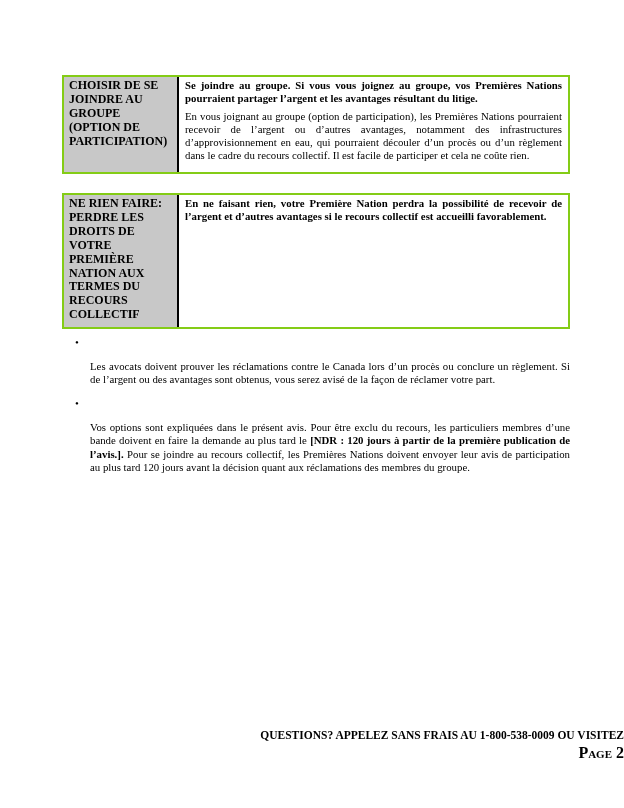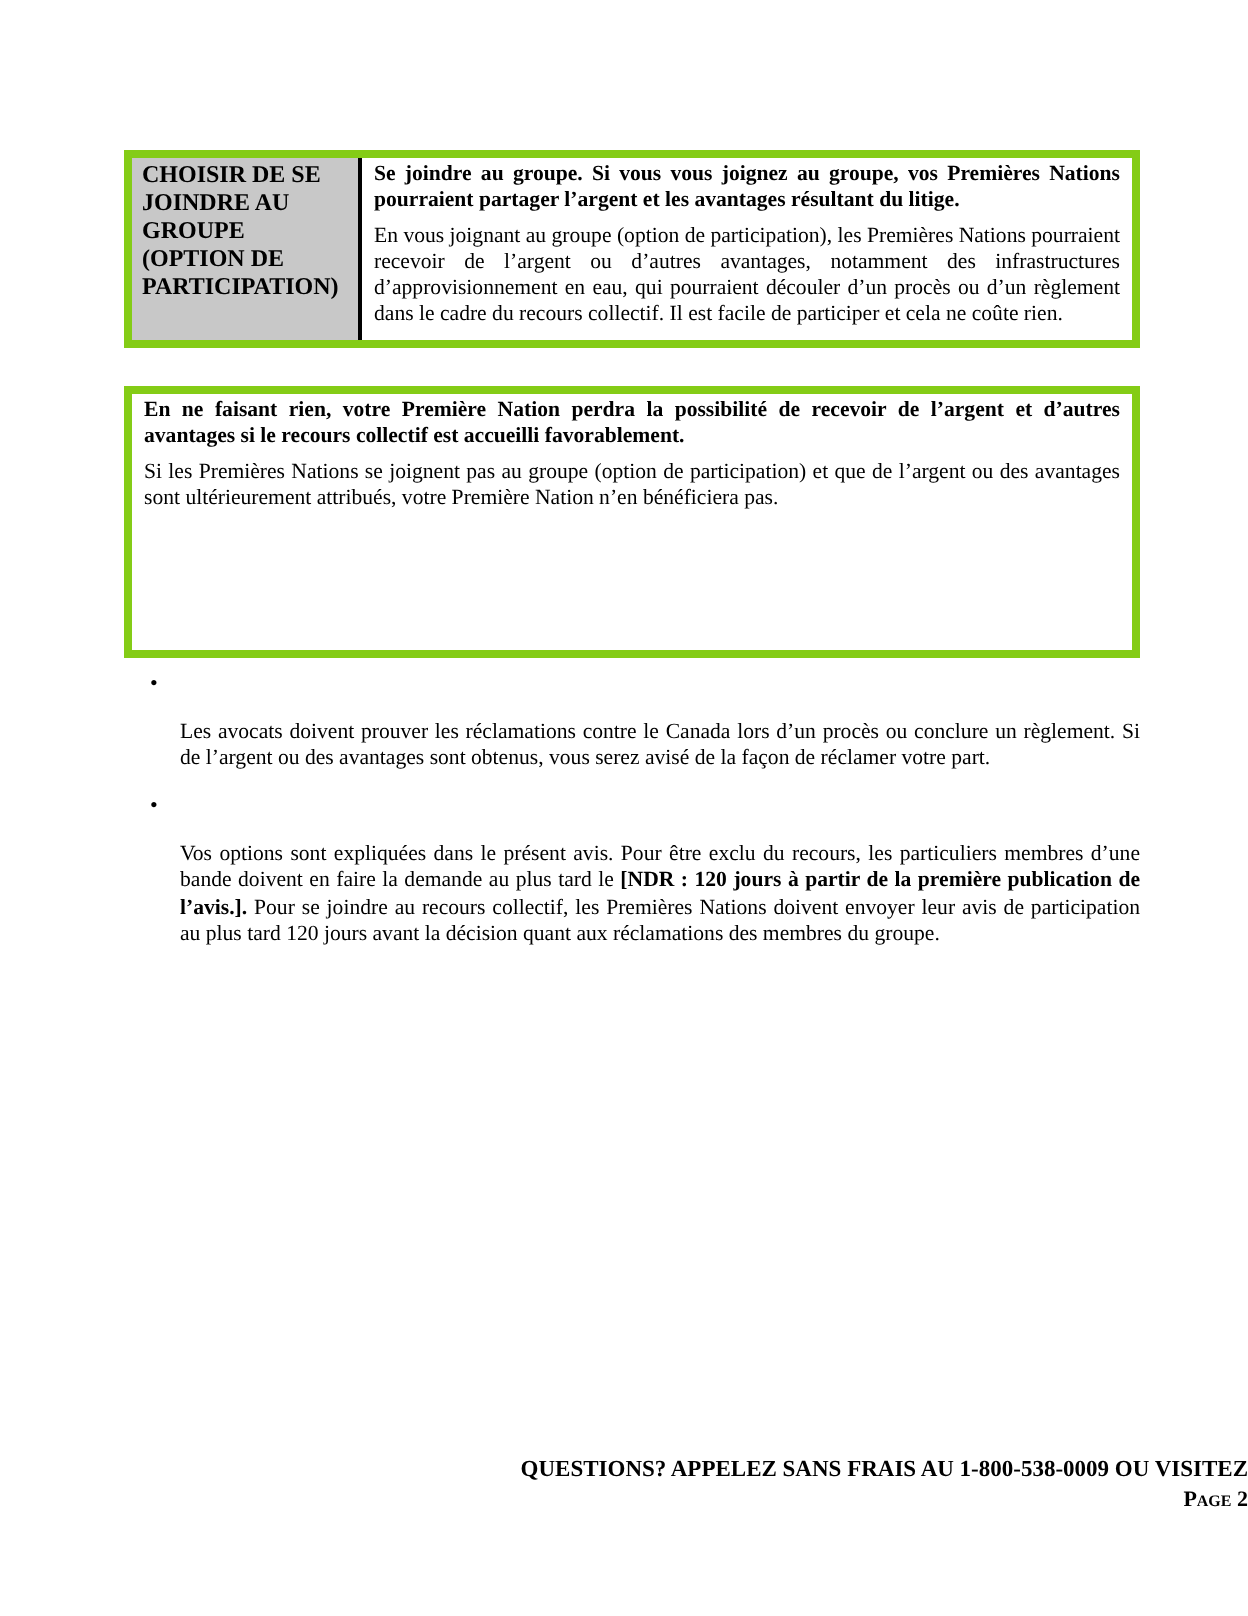--- a/index.html
+++ b/index.html
@@ -13,21 +13,21 @@
     overflow: hidden;
   }
   .content {
     position: absolute;
     left: 62px;
     top: 75px;
     width: 508px;
   }
   .opt-table {
     display: flex;
-    border: 4px solid #84cc16;
+    border: 2px solid #84cc16;
     box-sizing: border-box;
     background: #ffffff;
   }
   .opt-table.r1 { min-height: 99px; }
   .opt-table.r2 { min-height: 136px; margin-top: 19px; }
   .opt-header {
     width: 115px;
     flex: 0 0 115px;
     box-sizing: border-box;
     background: #c8c8c8;
@@ -68,40 +68,40 @@
     position: absolute;
     top: 728px;
     left: 0;
     width: 100%;
     text-align: right;
     font-weight: bold;
     font-size: 11.5px;
     line-height: 1.28;
   }
   .footer-url { text-decoration: underline; color: #000000; }
-  .page-num { font-variant: small-caps; font-size: 11px; padding-left: 37px; }
+  .page-num { font-variant: small-caps; font-size: 16px; padding-left: 37px; }
 </style>
 </head>
 <body>
 
 <div class="page">
   <div class="content">
 
     <div class="opt-table r1">
       <div class="opt-header">CHOISIR DE SE JOINDRE AU GROUPE (OPTION DE PARTICIPATION)</div>
       <div class="opt-body">
         <p class="lead">Se joindre au groupe. Si vous vous joignez au groupe, vos Premières Nations pourraient partager l’argent et les avantages résultant du litige.</p>
         <p>En vous joignant au groupe (option de participation), les Premières Nations pourraient recevoir de l’argent ou d’autres avantages, notamment des infrastructures d’approvisionnement en eau, qui pourraient découler d’un procès ou d’un règlement dans le cadre du recours collectif. Il est facile de participer et cela ne coûte rien.</p>
       </div>
     </div>
 
     <div class="opt-table r2">
+      <div class="opt-header">NE RIEN FAIRE: PERDRE LES DROITS DE VOTRE PREMIÈRE NATION AUX TERMES DU RECOURS COLLECTIF</div>
       <div class="opt-body">
         <p class="lead">En ne faisant rien, votre Première Nation perdra la possibilité de recevoir de l’argent et d’autres avantages si le recours collectif est accueilli favorablement.</p>
-        <p>Si les Premières Nations se joignent pas au groupe (option de participation) et que de l’argent ou des avantages sont ultérieurement attribués, votre Première Nation n’en bénéficiera pas.</p>
       </div>
     </div>
 
     <div class="bullets">
       <div class="bullet">
         <div class="bullet-dot">•</div>
         <div class="bullet-text">
           <span>Les avocats doivent prouver les réclamations contre le Canada lors d’un procès ou conclure un règlement. Si de l’argent ou des avantages sont obtenus, vous serez avisé de la façon de réclamer votre part.</span>
         </div>
       </div>

